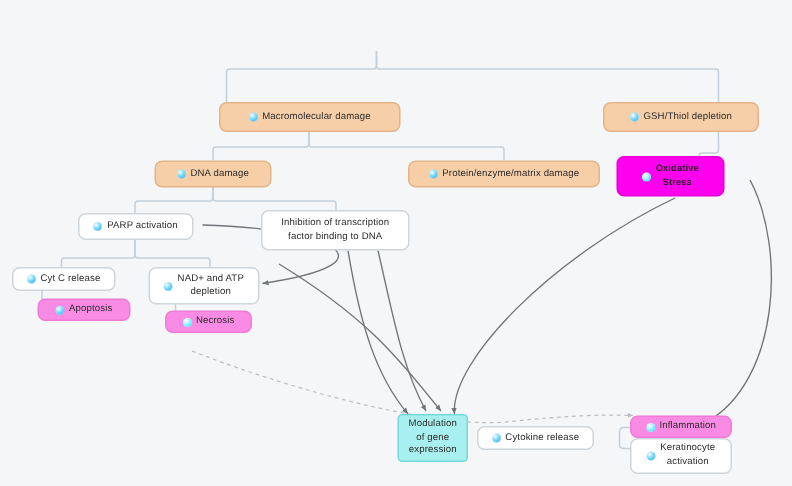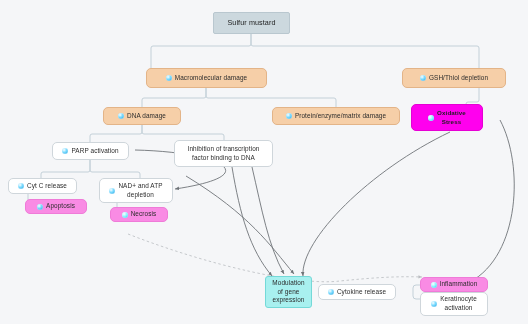--- a/index.html
+++ b/index.html
@@ -134,23 +134,20 @@
       <path d="M450,132 C370,170 300,240 303,276" marker-end="url(#ah)"></path>
 
       <path d="M500,120 C524,165 520,255 470,282" marker-end="url(#ah)"></path>
     </g>
 
     <g fill="none" stroke="#b9bcc0" stroke-width=".8" stroke-dasharray="2.5,2.5">
       <path d="M128,234 C210,266 300,286 340,281 C370,278 395,276 422,277" marker-end="url(#ahl)"></path>
     </g>
   </svg>
 
-  <div class="node n-root" style="left:213px;top:12px;width:77px;height:22px;">
-    <span class="lbl">Sulfur mustard</span>
-  </div>
 
   <div class="node n-orange" style="left:146px;top:68px;width:121px;height:20px;">
     <span class="ic"></span>
     <span class="lbl">Macromolecular  damage</span>
   </div>
 
   <div class="node n-orange" style="left:402px;top:68px;width:104px;height:20px;">
     <span class="ic"></span>
     <span class="lbl">GSH/Thiol depletion</span>
   </div>

